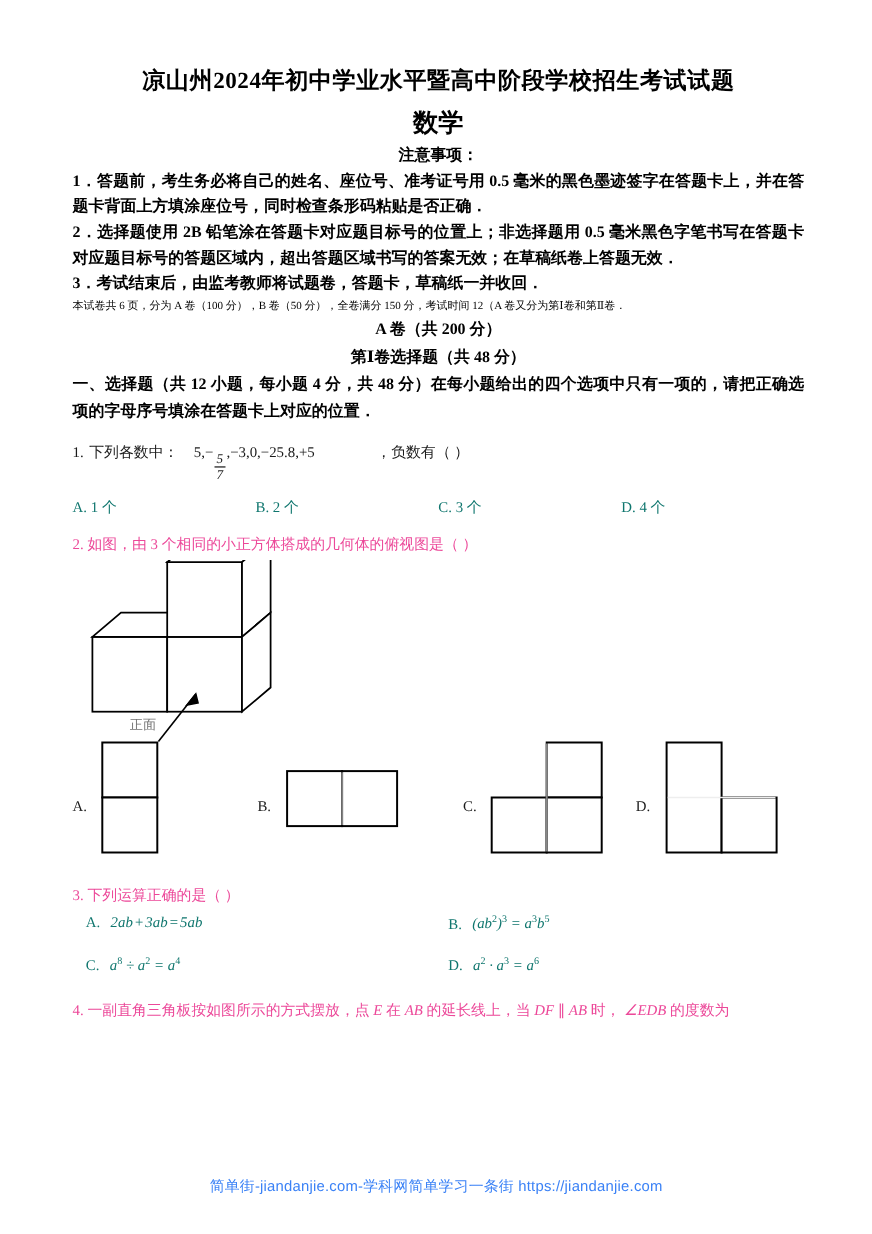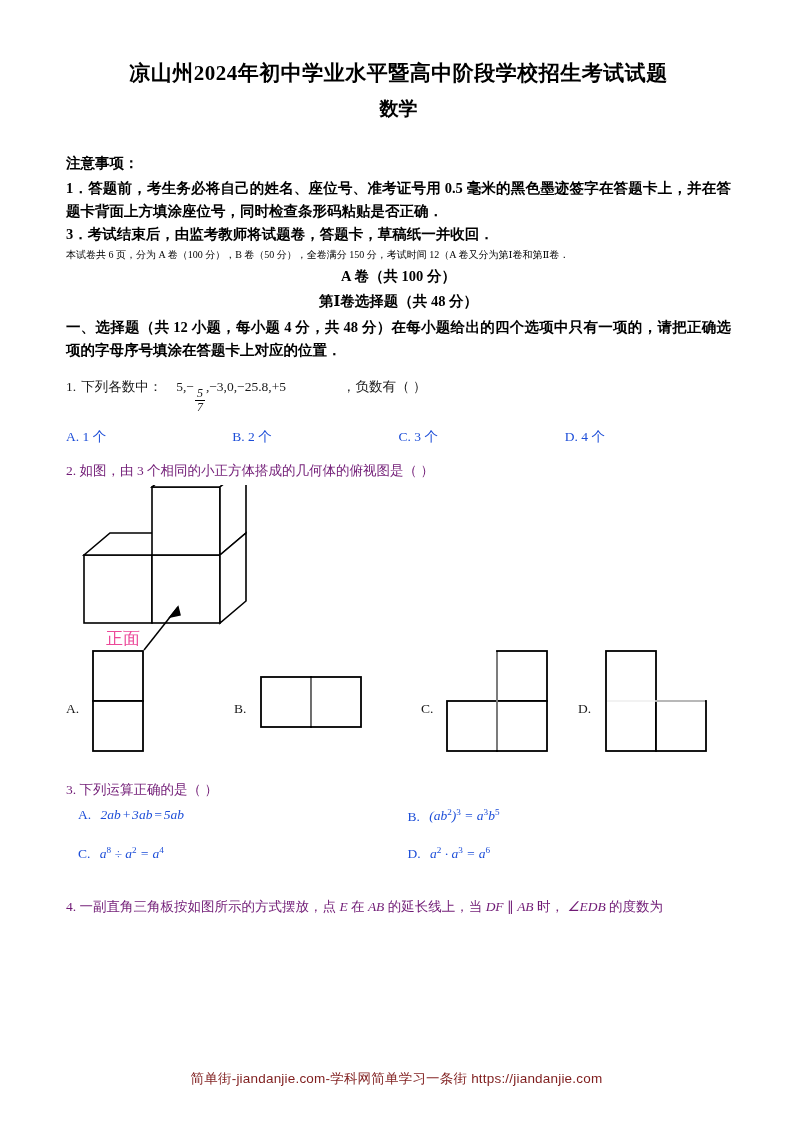--- a/index.html
+++ b/index.html
@@ -31,29 +31,30 @@
     text-align: center;
     font-weight: bold;
     font-size: 21px;
     letter-spacing: 0.5px;
     line-height: 1.5;
     margin: 0 0 4px 0;
   }
   .doc-subject {
     text-align: center;
     font-weight: bold;
-    font-size: 19px;
-    margin: 6px 0 32px 0;
+    font-size: 23px;
+    margin: 6px 0 4px 0;
   }
 
   
   .notice-head {
     font-weight: bold;
     font-size: 14.5px;
     margin-bottom: 4px;
+    text-align: center;
   }
   .notice-item {
     font-weight: bold;
     font-size: 14.5px;
     line-height: 1.62;
     text-align: justify;
     margin: 0;
   }
   .plain-line {
     font-size: 10px;
@@ -76,21 +77,21 @@
     line-height: 1.62;
     text-align: justify;
     margin: 2px 0 0 0;
   }
 
   
   .question {
     font-size: 13.5px;
     line-height: 1.6;
     margin-top: 14px;
-    color: #701a75;
+    color: #ec4899;
   }
   .q1-row {
     display: flex;
     align-items: baseline;
     font-size: 13.5px;
     margin-top: 16px;
     color: #1a1a1a;
   }
   .mathspan {
     font-family: "Liberation Serif", serif;
@@ -109,21 +110,21 @@
     margin: 0 1px;
   }
   .frac .num { padding: 0 2px; }
   .frac .den { padding: 0 2px; border-top: 1px solid #000; }
   sup.expn { font-size: 0.68em; vertical-align: super; font-style: normal; }
 
   .opt-row {
     display: flex;
     margin-top: 14px;
     font-size: 13.5px;
-    color: #1d4ed8;
+    color: #0f766e;
   }
   .opt-row.q1 > div { width: 25%; }
   .opt-row.two > div { width: 50%; }
   .opt-label { font-style: normal; }
 
   
   .fig-cubes {
     position: relative;
     height: 170px;
     margin-top: 4px;
@@ -141,39 +142,40 @@
 
   
   .footer {
     position: absolute;
     left: 0;
     right: 0;
     top: 1070px;
     text-align: center;
     font-family: "Liberation Sans", sans-serif;
     font-size: 13.5px;
-    color: #7f1d1d;
+    color: #3b82f6;
     letter-spacing: 0.2px;
   }
 </style>
 </head>
 <body>
 
 <div class="page">
   <div class="content">
 
     <div class="doc-title">凉山州2024年初中学业水平暨高中阶段学校招生考试试题</div>
     <div class="doc-subject">数学</div>
 
     <div class="notice-head">注意事项：</div>
     <p class="notice-item">1．答题前，考生务必将自己的姓名、座位号、准考证号用 0.5 毫米的黑色墨迹签字在答题卡上，并在答题卡背面上方填涂座位号，同时检查条形码粘贴是否正确．</p>
+    <p class="notice-item">2．选择题使用 2B 铅笔涂在答题卡对应题目标号的位置上；非选择题用 0.5 毫米黑色字笔书写在答题卡对应题目标号的答题区域内，超出答题区域书写的答案无效；在草稿纸卷上答题无效．</p>
     <p class="notice-item">3．考试结束后，由监考教师将试题卷，答题卡，草稿纸一并收回．</p>
     <p class="plain-line">本试卷共 6 页，分为 A 卷（100 分），B 卷（50 分），全卷满分 150 分，考试时间 12（A 卷又分为第Ⅰ卷和第Ⅱ卷．</p>
 
-    <div class="center-head">A 卷（共 100 分）</div>
+    <div class="center-head">A 卷（共 200 分）</div>
     <div class="center-head">第Ⅰ卷选择题（共 48 分）</div>
     <p class="sec-intro">一、选择题（共 12 小题，每小题 4 分，共 48 分）在每小题给出的四个选项中只有一项的，请把正确选项的字母序号填涂在答题卡上对应的位置．</p>
 
     <div class="q1-row">
       <span style="margin-right:5px;">1.</span>
       <span>下列各数中：</span>
       <span class="mathspan" style="margin-left:14px;">
         <span class="upright">5,−</span><span class="frac">
             <span class="num">5</span>
             <span class="den">7</span>
@@ -211,21 +213,21 @@
           <polygon points="154,2 180,-20 180,48 154,70"></polygon>
 
           <polygon points="154,70 180,48 180,116 154,138"></polygon>
         </g>
 
         <g stroke="#000000" stroke-width="1.5" fill="none">
           <line x1="78" y1="165" x2="112" y2="122"></line>
           <polygon points="112,122 104,132 114,130" fill="#000000" stroke="#000000"></polygon>
         </g>
       </svg>
-      <div style="position:absolute; left:40px; top:142px; font-size:17px; color:#ec4899;">正面</div>
+      <div style="position:absolute; left:52px; top:142px; font-size:12px; color:#737373;">正面</div>
     </div>
 
     <div class="fig-options">
 
       <div class="optlabel-abs" style="left:0px; top:40px;">A.</div>
       <div style="position:absolute; left:23px; top:-12px;">
         <svg width="60" height="104" viewBox="0 0 60 104">
           <g fill="#ffffff" stroke="#000000" stroke-width="1.8">
             <rect x="4" y="2" width="50" height="50"></rect>
             <rect x="4" y="52" width="50" height="50"></rect>
@@ -288,21 +290,21 @@
       <div style="padding-left:12px;">
         <span class="opt-label">C.</span>
         <span class="mathspan" style="margin-left:6px;"><i>a</i><sup class="expn">8</sup> ÷ <i>a</i><sup class="expn">2</sup> = <i>a</i><sup class="expn">4</sup></span>
       </div>
       <div style="padding-left:6px;">
         <span class="opt-label">D.</span>
         <span class="mathspan" style="margin-left:6px;"><i>a</i><sup class="expn">2</sup> · <i>a</i><sup class="expn">3</sup> = <i>a</i><sup class="expn">6</sup></span>
       </div>
     </div>
 
-    <div class="question" style="margin-top:34px;">
+    <div class="question" style="margin-top:22px;">
       <span>4.</span>
       <span>一副直角三角板按如图所示的方式摆放，点</span>
       <span class="mathspan">E</span>
       <span>在</span>
       <span class="mathspan">AB</span>
       <span>的延长线上，当</span>
       <span class="mathspan">DF</span>
       <span class="mathspan upright">∥</span>
       <span class="mathspan">AB</span>
       <span>时，</span>

